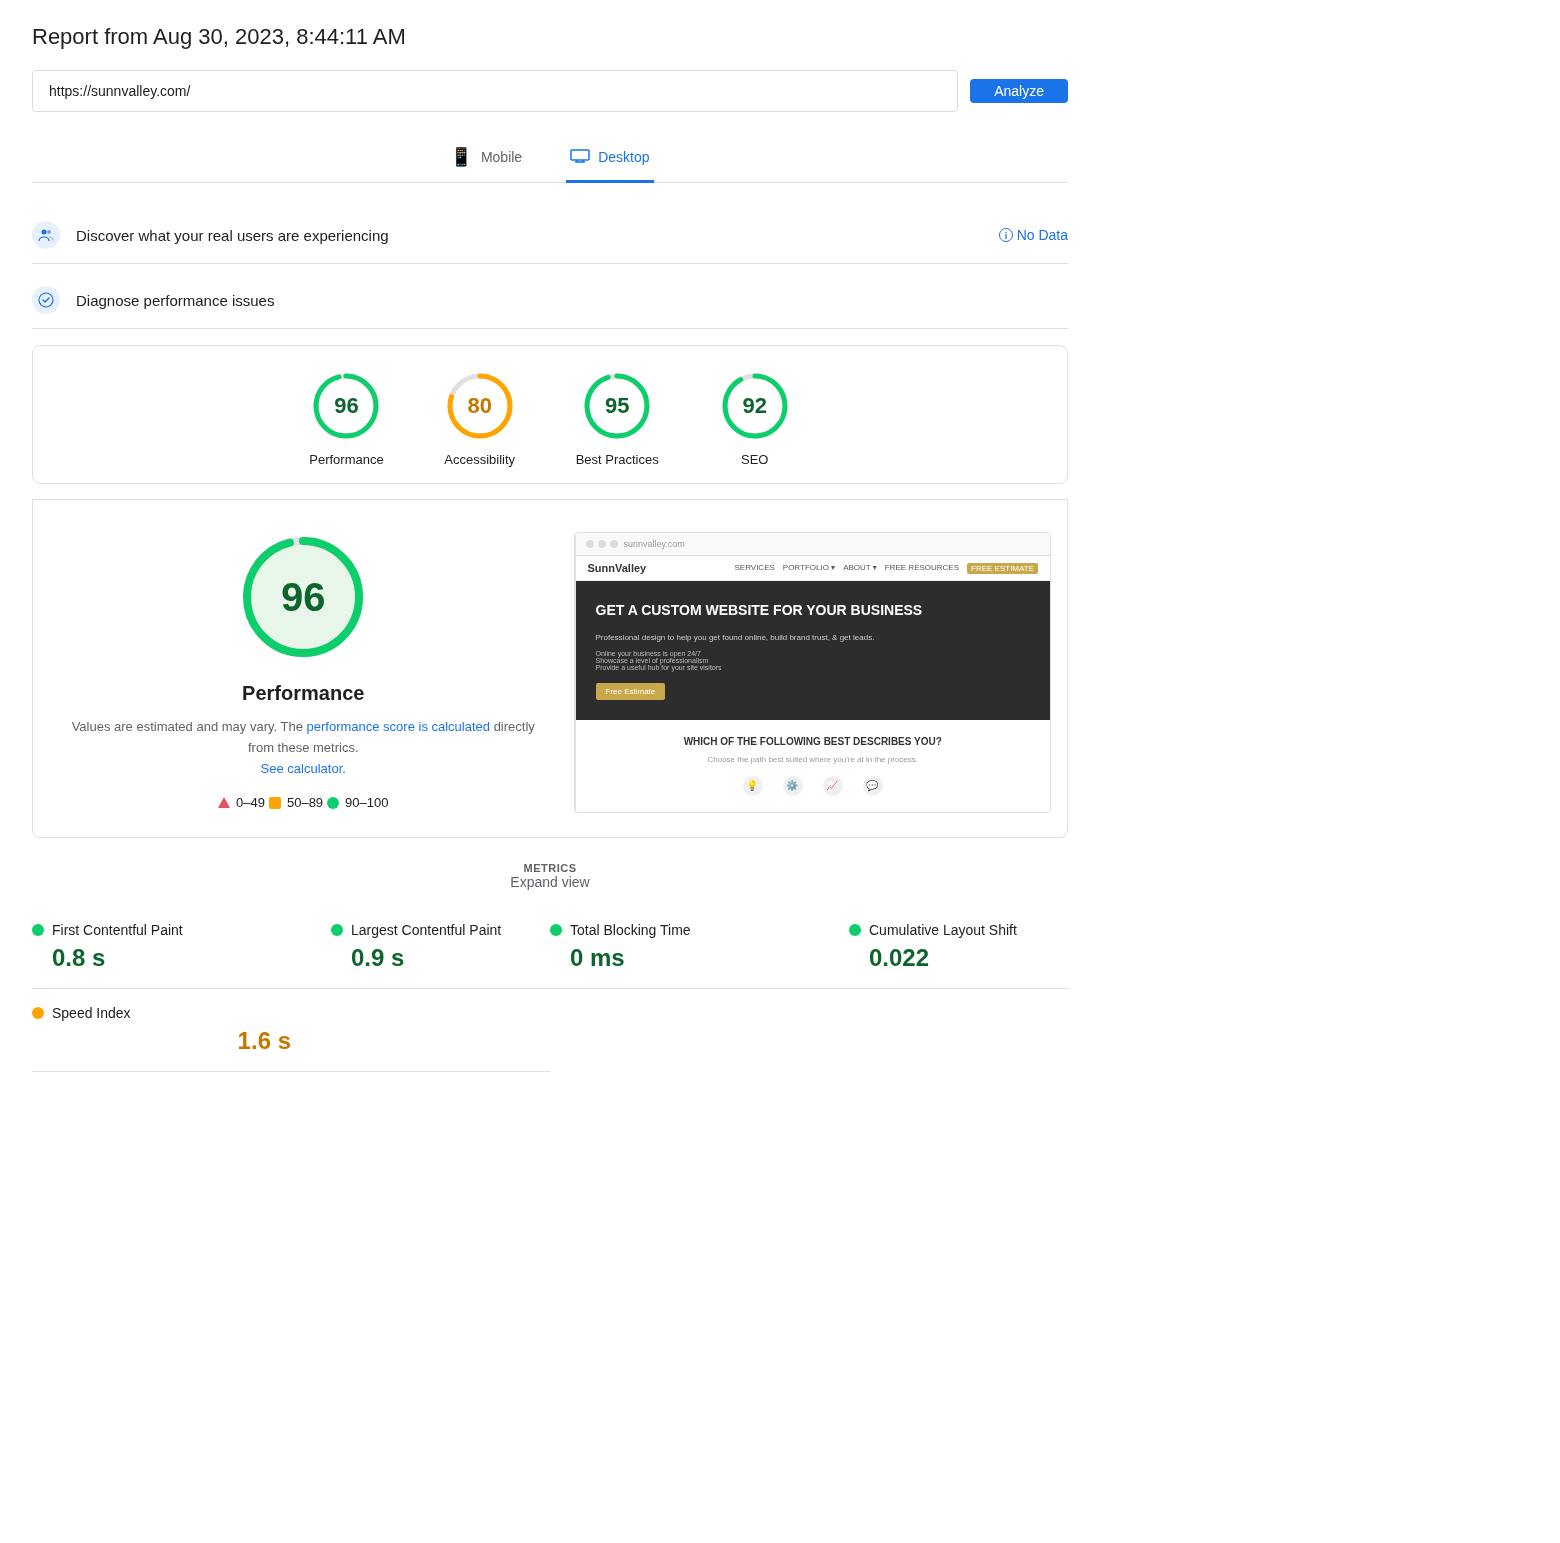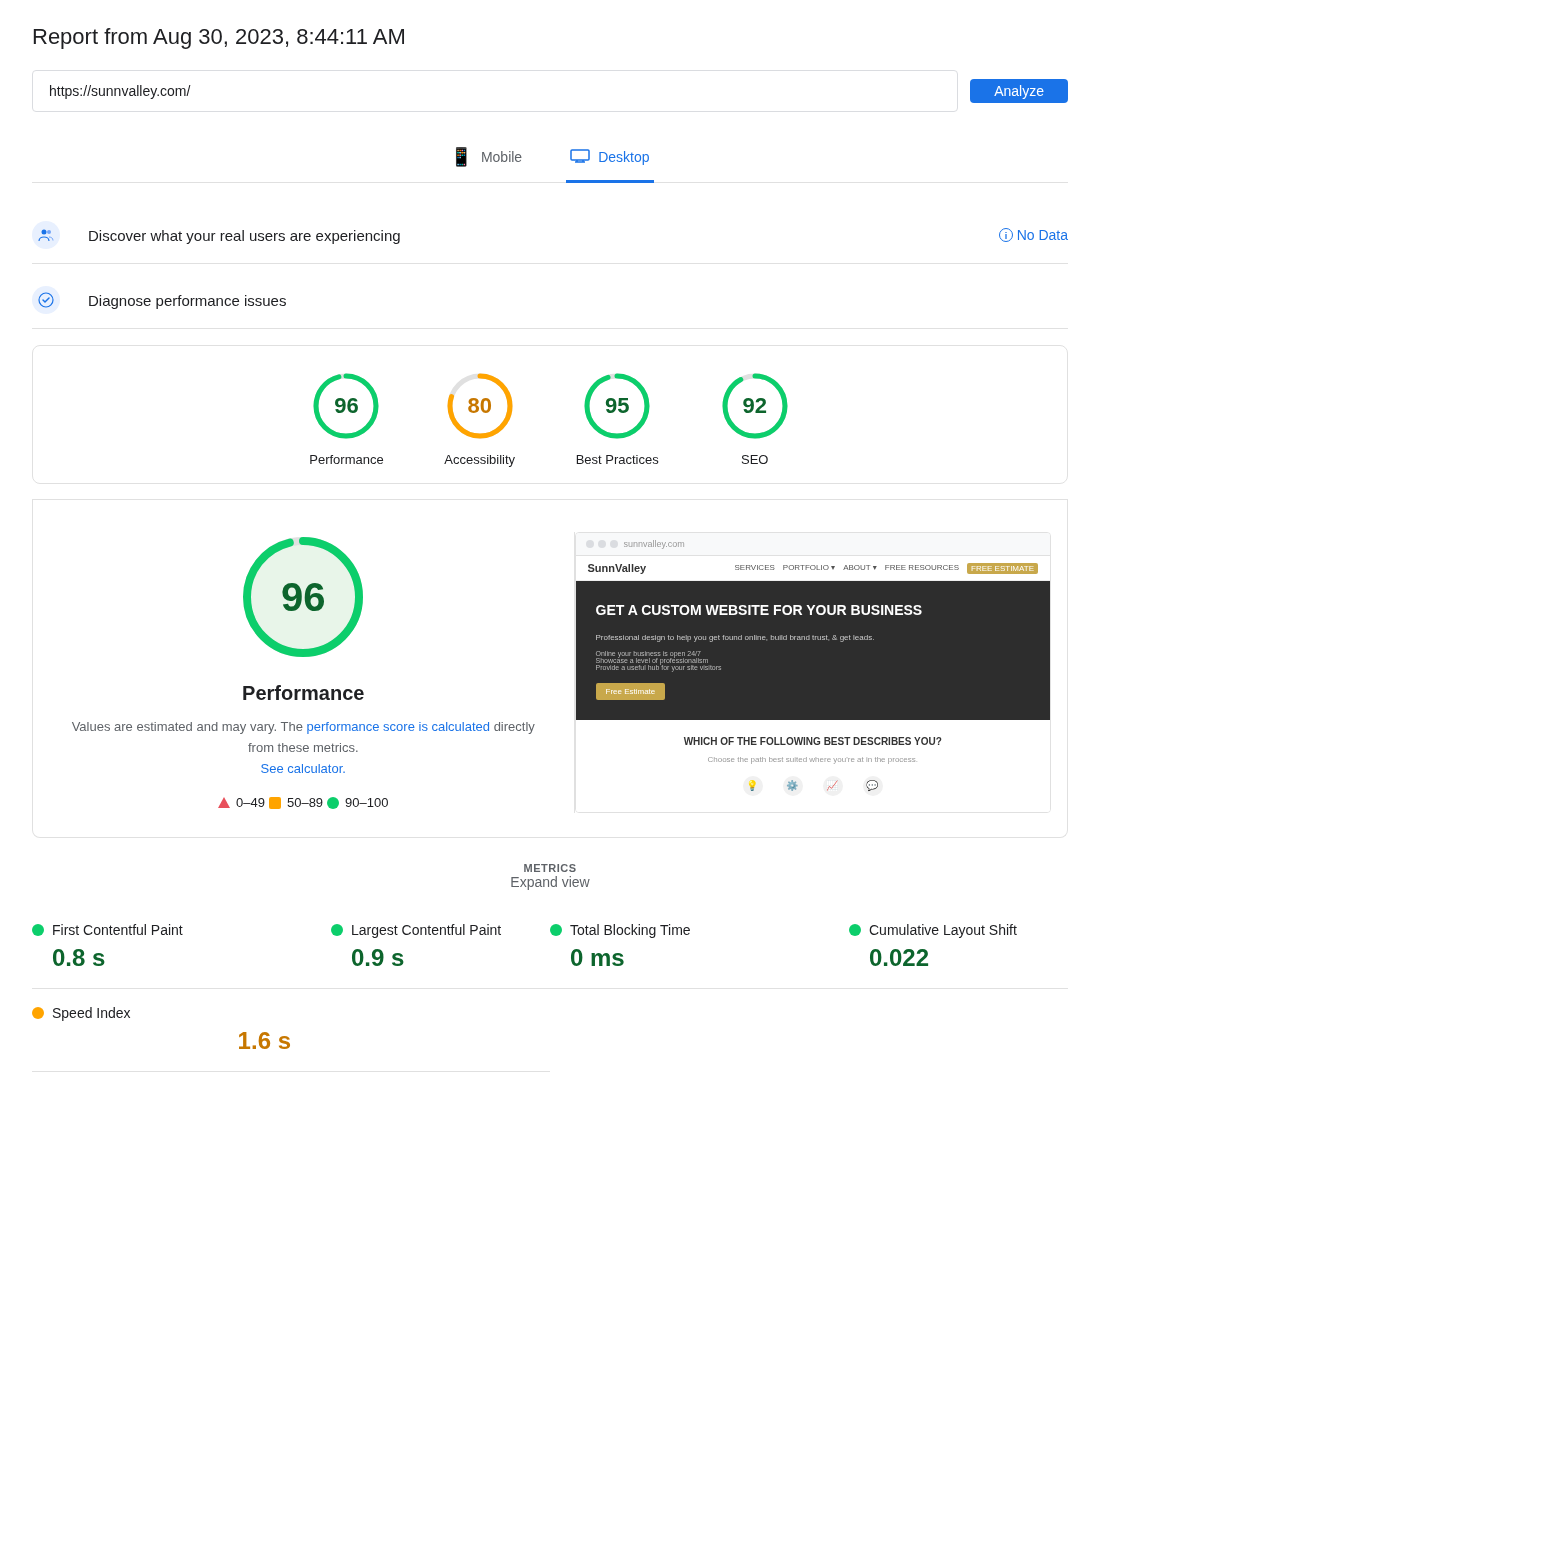--- a/index.html
+++ b/index.html
@@ -76,21 +76,21 @@
       font-weight: 500;
     }
 
     .tab-icon {
       font-size: 18px;
     }
 
     .section-header {
       display: flex;
       align-items: center;
-      gap: 28px;
+      gap: 16px;
       padding: 14px 0;
       border-bottom: 1px solid #e0e0e0;
       margin-bottom: 0;
     }
 
     .section-icon {
       width: 28px;
       height: 28px;
       border-radius: 50%;
       background: #e8f0fe;

